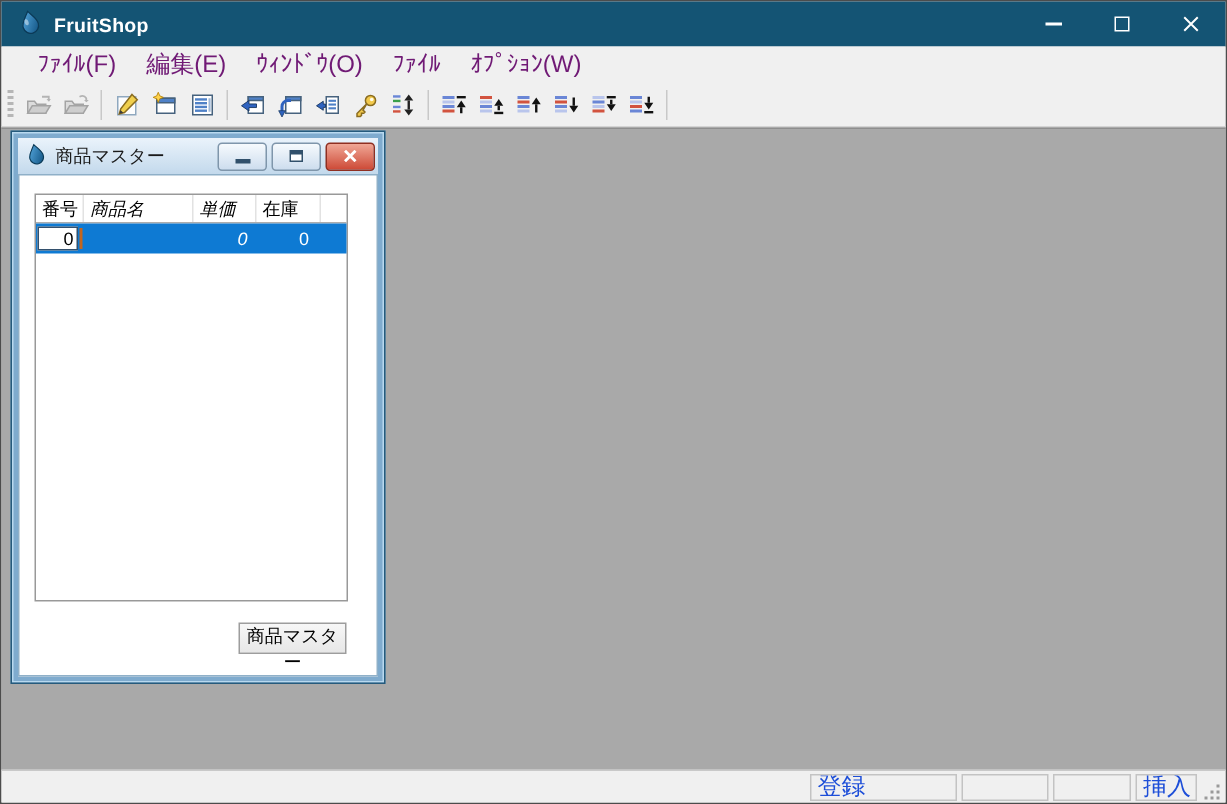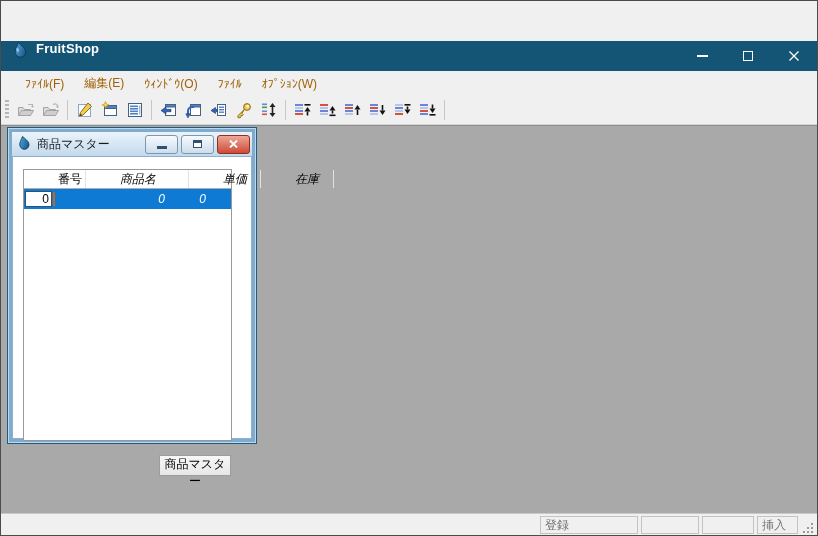--- a/index.html
+++ b/index.html
@@ -3,85 +3,85 @@
 <meta charset="utf-8">
 <style>
   * { margin:0; padding:0; box-sizing:border-box; }
   html,body { width:818px; height:536px; overflow:hidden; }
   body { font-family:"Liberation Sans","DejaVu Sans",sans-serif; font-size:12px; }
 
   .window { width:818px; height:536px; display:flex; flex-direction:column;
             border:1px solid #4c4c4c; background:#f0f0f0; }
 
   
-  .titlebar { height:30px; background:#145474; display:flex; align-items:flex-start; flex:0 0 auto;margin-top:40px; }
+  .titlebar { height:30px; background:#145474; display:flex; align-items:center; flex:0 0 auto; }
   .titlebar .app-icon { margin:0 8px 0 10px; }
   .titlebar .title { color:#fff; font-size:13px; font-weight:bold; letter-spacing:.2px; }
   .caption-buttons { margin-left:auto; display:flex; height:100%; }
   .cap-btn { width:46px; height:100%; display:flex; align-items:center; justify-content:center; cursor:default; }
   .min-glyph { width:11px; height:2px; background:#fff; }
   .max-glyph { width:10px; height:10px; border:1.2px solid #fff; }
 
   
   .menubar { height:25px; background:#f0f0f0; display:flex; align-items:center; padding-left:14px; flex:0 0 auto; }
-  .menu-item { padding:20px 10px; color:#a16207; font-size:12px; white-space:nowrap; }
+  .menu-item { padding:20px 10px; color:#701a75; font-size:16px; white-space:nowrap; }
 
   
   .toolbar { height:29px; background:#f0f0f0; display:flex; align-items:center; padding-left:3px;
              border-bottom:1px solid #d4d4d4; flex:0 0 auto; }
   .tb-grip { width:4px; height:20px; margin:0 4px 0 1px;
              background:repeating-linear-gradient(to bottom,#b6b6b6 0 2px,transparent 2px 4px); }
   .tb-btn { width:25px; height:24px; display:flex; align-items:center; justify-content:center; border-radius:2px; }
   .tb-sep { width:1px; height:20px; background:#c8c8c8; margin:0 4px; }
 
   
   .mdi { flex:1 1 auto; background:#a9a9a9; border-top:1px solid #8e8e8e; position:relative; overflow:hidden; }
 
   
-  .child { position:absolute; left:6px; top:1px; width:250px; height:317px;
+  .child { position:absolute; left:6px; top:1px; width:250px; height:369px;
            background:#7fabce; border:1px solid #255a7c; padding:4px;
            box-shadow:inset 0 0 0 1px #b9d9ef; display:flex; flex-direction:column; }
   .child-titlebar { height:24px; display:flex; align-items:center;
                     background:linear-gradient(#eaf3fb,#c3d9ec); padding:0 2px 0 4px; flex:0 0 auto; }
   .child-titlebar .title { margin-left:6px; color:#1a1a1a; font-size:12px; }
   .child-cap { margin-left:auto; display:flex; gap:3px; }
   .ccap-btn { width:33px; height:19px; border:1px solid #7f96ab; border-radius:3px;
               background:linear-gradient(#f6fafd,#cdddee); display:flex; align-items:center; justify-content:center; }
   .ccap-btn.close { background:linear-gradient(#f0a796,#cd4a37); border-color:#8f2f21; }
   .cmin-glyph { width:10px; height:3px; background:#31506b; margin-top:6px; }
   .crest-glyph { width:9px; height:8px; border:1.5px solid #31506b; border-top-width:3px; background:#fff; }
 
   .child-body { flex:1 1 auto; background:#fff; border:1px solid #8fb0c8; position:relative; }
 
   
   .table { position:absolute; left:10px; top:12px; width:209px; height:272px;
            border:1px solid #999; background:#fff; font-size:12px; color:#000; }
   .thead { display:flex; height:19px; border-bottom:1px solid #adadad; align-items:center; }
-  .th { height:100%; line-height:18px; padding-left:4px; border-right:1px solid #e2e2e2; overflow:hidden; white-space:nowrap;margin-left:30px; }
+  .th { height:100%; line-height:18px; padding-left:4px; border-right:1px solid #e2e2e2; overflow:hidden; white-space:nowrap; }
   .c0 { width:32px; flex:0 0 32px; } .c1 { width:73px; flex:0 0 73px;font-style:italic; }
-  .c2 { width:42px; flex:0 0 42px;font-style:italic; } .c3 { width:43px; flex:0 0 43px;font-style:italic; }
+  .c2 { width:42px; flex:0 0 42px;font-style:italic; } .c3 { width:43px; flex:0 0 43px; }
   .cf { flex:1 1 auto; border-right:none; }
   .row-selected { display:flex; height:20px; background:#0e7ad3; color:#fff; align-items:center; }
   .cell { height:100%; display:flex; align-items:center; overflow:hidden; }
   .cell.num { justify-content:flex-end; }
   .c2.cell { padding-right:6px; } .c3.cell { padding-right:8px; }
   .editbox { width:27px; height:16px; margin-left:1px; background:#fff; border:1px solid #33506d;
              color:#000; text-align:right; line-height:14px; padding-right:2px; font-size:12px; }
   .caret { width:2px; height:14px; background:#c2651f; margin-left:1px; }
 
   .cancel-btn { position:absolute; left:146px; top:298px; width:72px; height:21px;
                 background:linear-gradient(#f7f7f7,#e7e7e7); border:1px solid #9d9d9d;
                 font-size:12px; color:#000; font-family:inherit; }
 
   
   .statusbar { height:22px; background:#f0f0f0; border-top:1px solid #c9c9c9;
                display:flex; align-items:center; flex:0 0 auto; padding:0 2px 0 4px; }
   .sb-spacer { flex:1 1 auto; }
-  .sb-panel { height:18px; border:1px solid #c3c3c3; margin-right:3px; font-size:12px;
-              color:#737373; line-height:16px; padding-left:4px; overflow:hidden; white-space:nowrap; }
+  .sb-panel { height:18px; border:1px solid #c3c3c3; margin-right:3px; font-size:16px;
+              color:#1d4ed8; line-height:16px; padding-left:4px; overflow:hidden; white-space:nowrap; }
   .sb-p1 { width:98px; } .sb-p2 { width:58px; } .sb-p3 { width:52px; } .sb-p4 { width:41px; }
   .sb-grip { width:14px; height:18px; align-self:flex-end; }
 </style>
 </head>
 <body>
 
 <div class="window">
 
   <div class="titlebar">
     <span class="app-icon">

